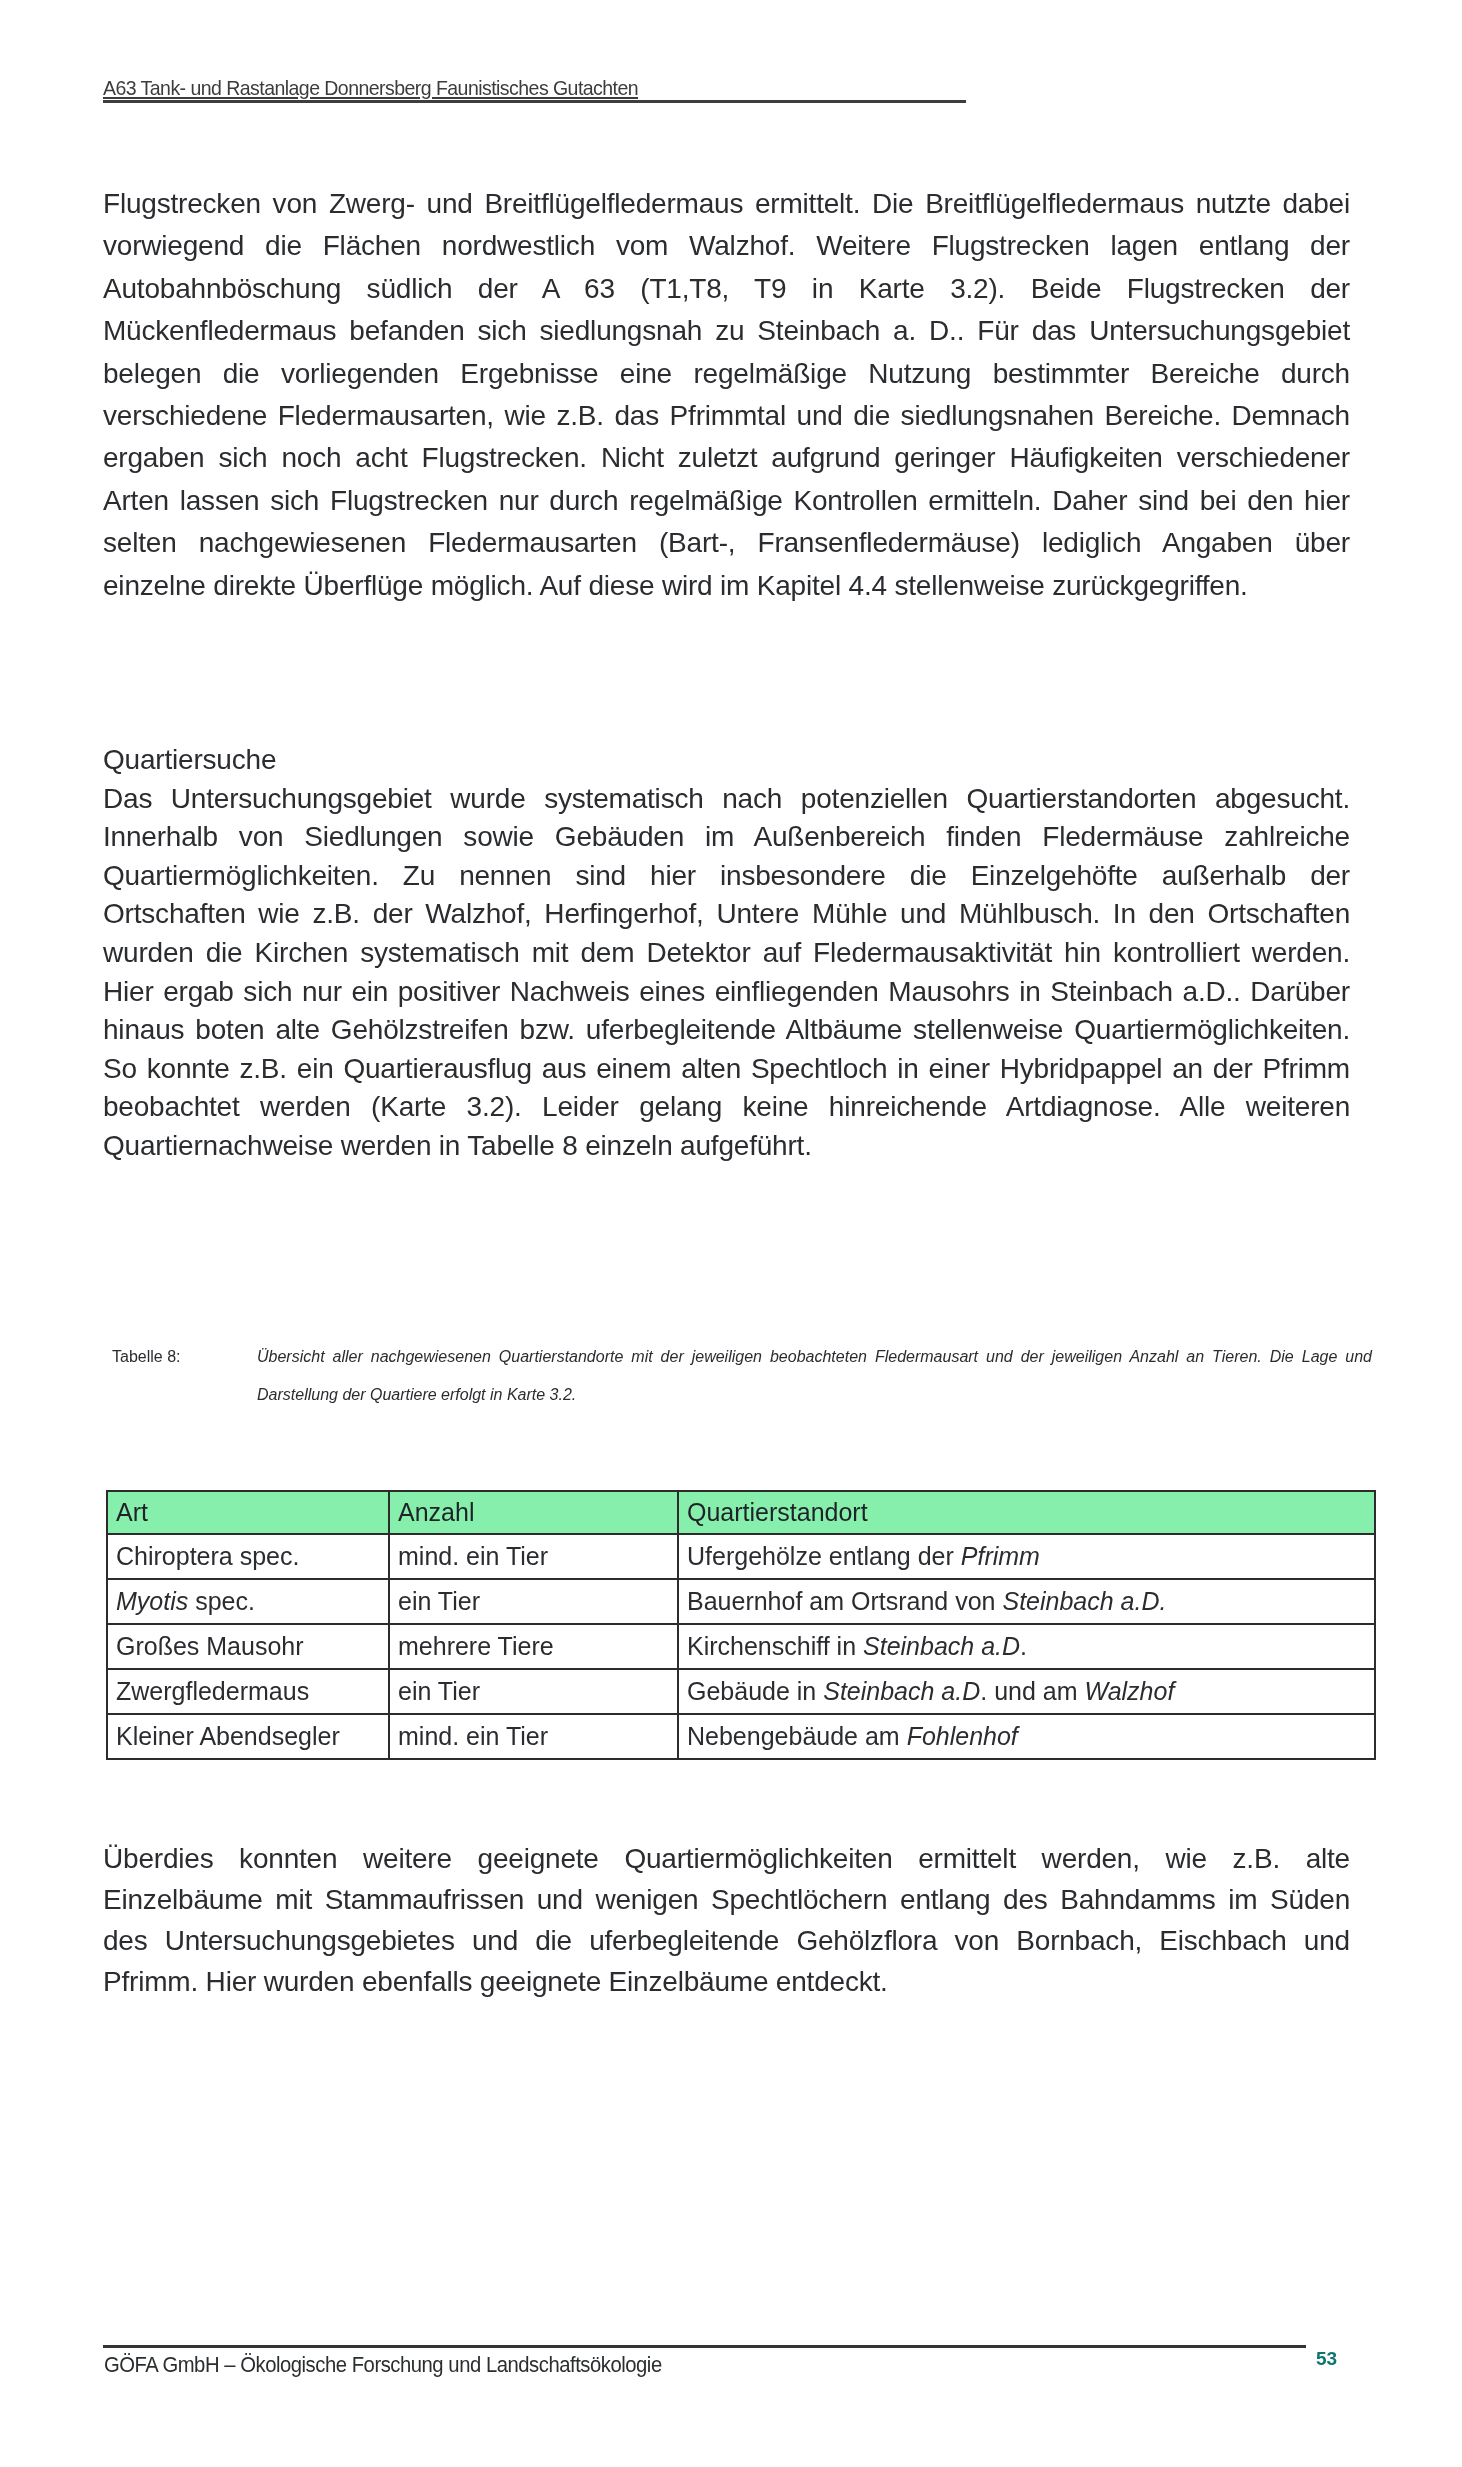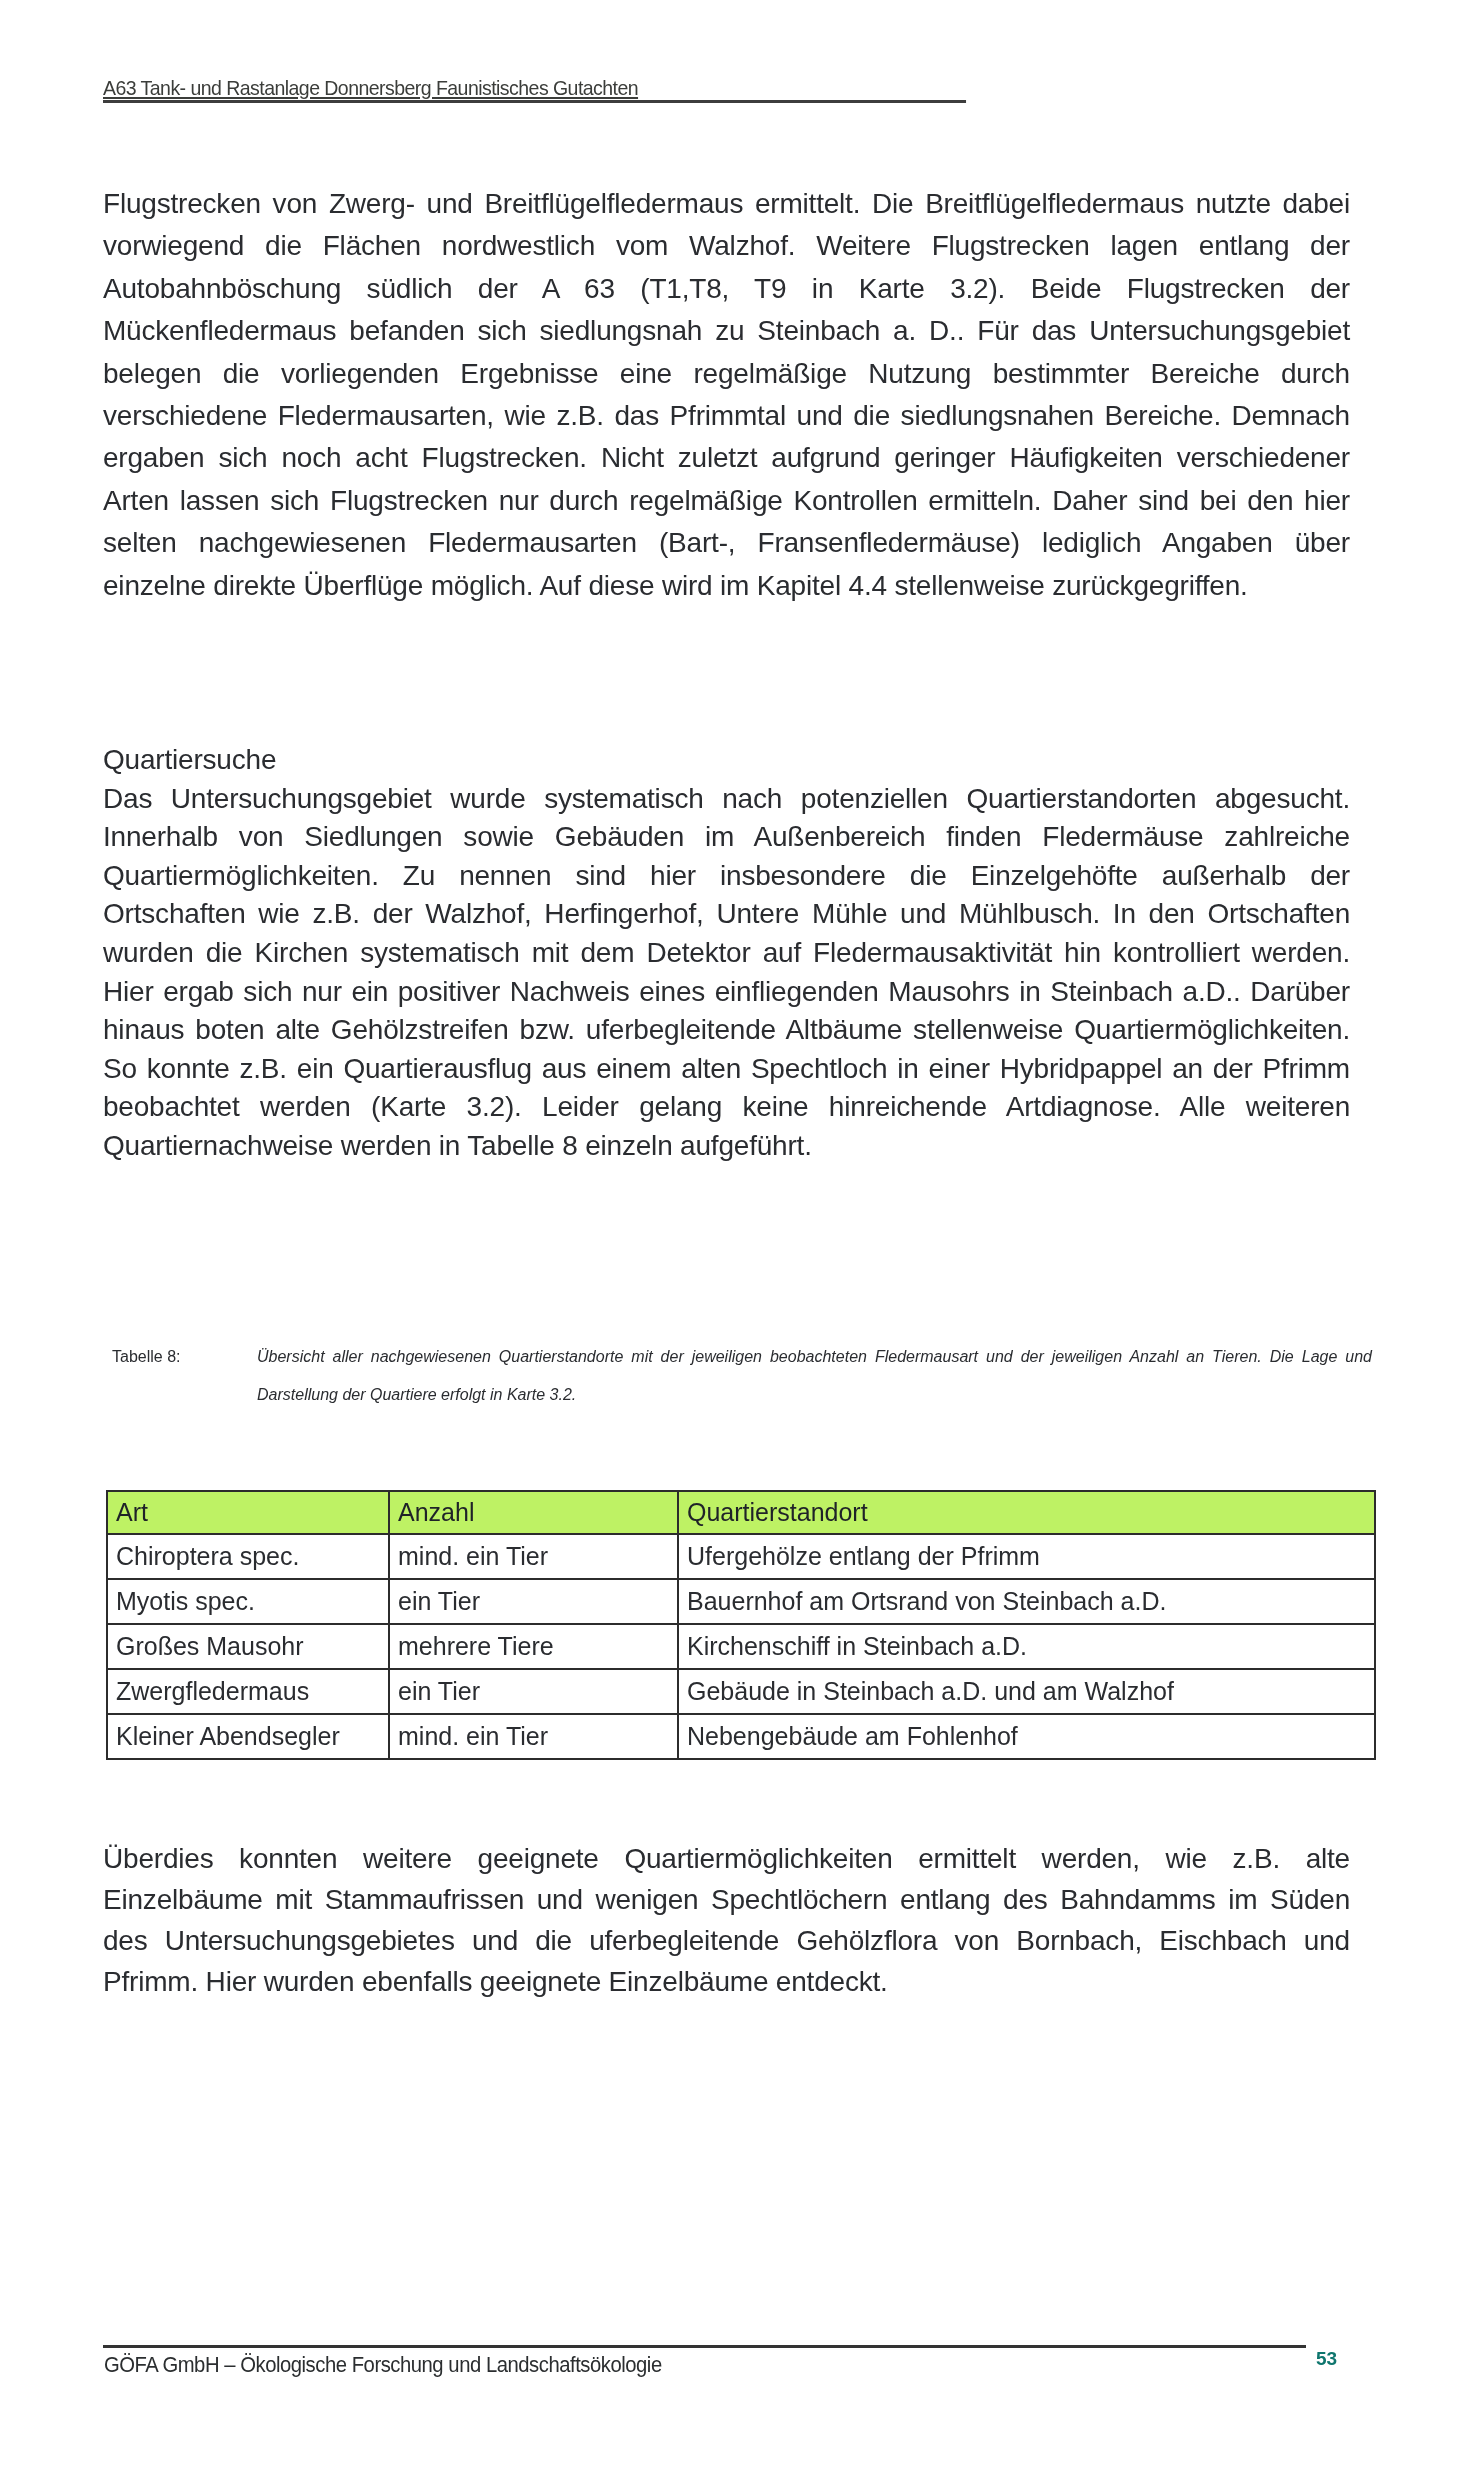--- a/index.html
+++ b/index.html
@@ -34,26 +34,26 @@
   .caption .text { font-style: italic; flex: 1; text-align: justify; text-align-last: left; }
 
   table.quarters {
     position: absolute; left: 106px; top: 1490px; width: 1270px;
     border-collapse: collapse; font-size: 25px;
   }
   table.quarters th, table.quarters td {
     border: 2px solid #2c2c2c; padding: 0 8px; text-align: left; vertical-align: middle;
   }
   table.quarters th {
-    background: #bef264; color: #1f2228; font-weight: normal; height: 41px;
+    background: #86efac; color: #1f2228; font-weight: normal; height: 41px;
   }
   table.quarters td { height: 43px; background: #ffffff; margin-left: 43px; }
   table.quarters col.c1 { width: 282px; }
   table.quarters col.c2 { width: 289px; }
-  .it { }
+  .it { font-style: italic; }
 
   .footer-line {
     position: absolute; left: 103px; top: 2345px; width: 1203px; height: 0;
     border-top: 3px solid #333;
   }
   .footer-text {
     position: absolute; left: 104px; top: 2352px; font-size: 22px;
     color: #2b2e30; letter-spacing: -0.5px; transform: scaleX(0.92); transform-origin: left;
   }
   .page-number {

